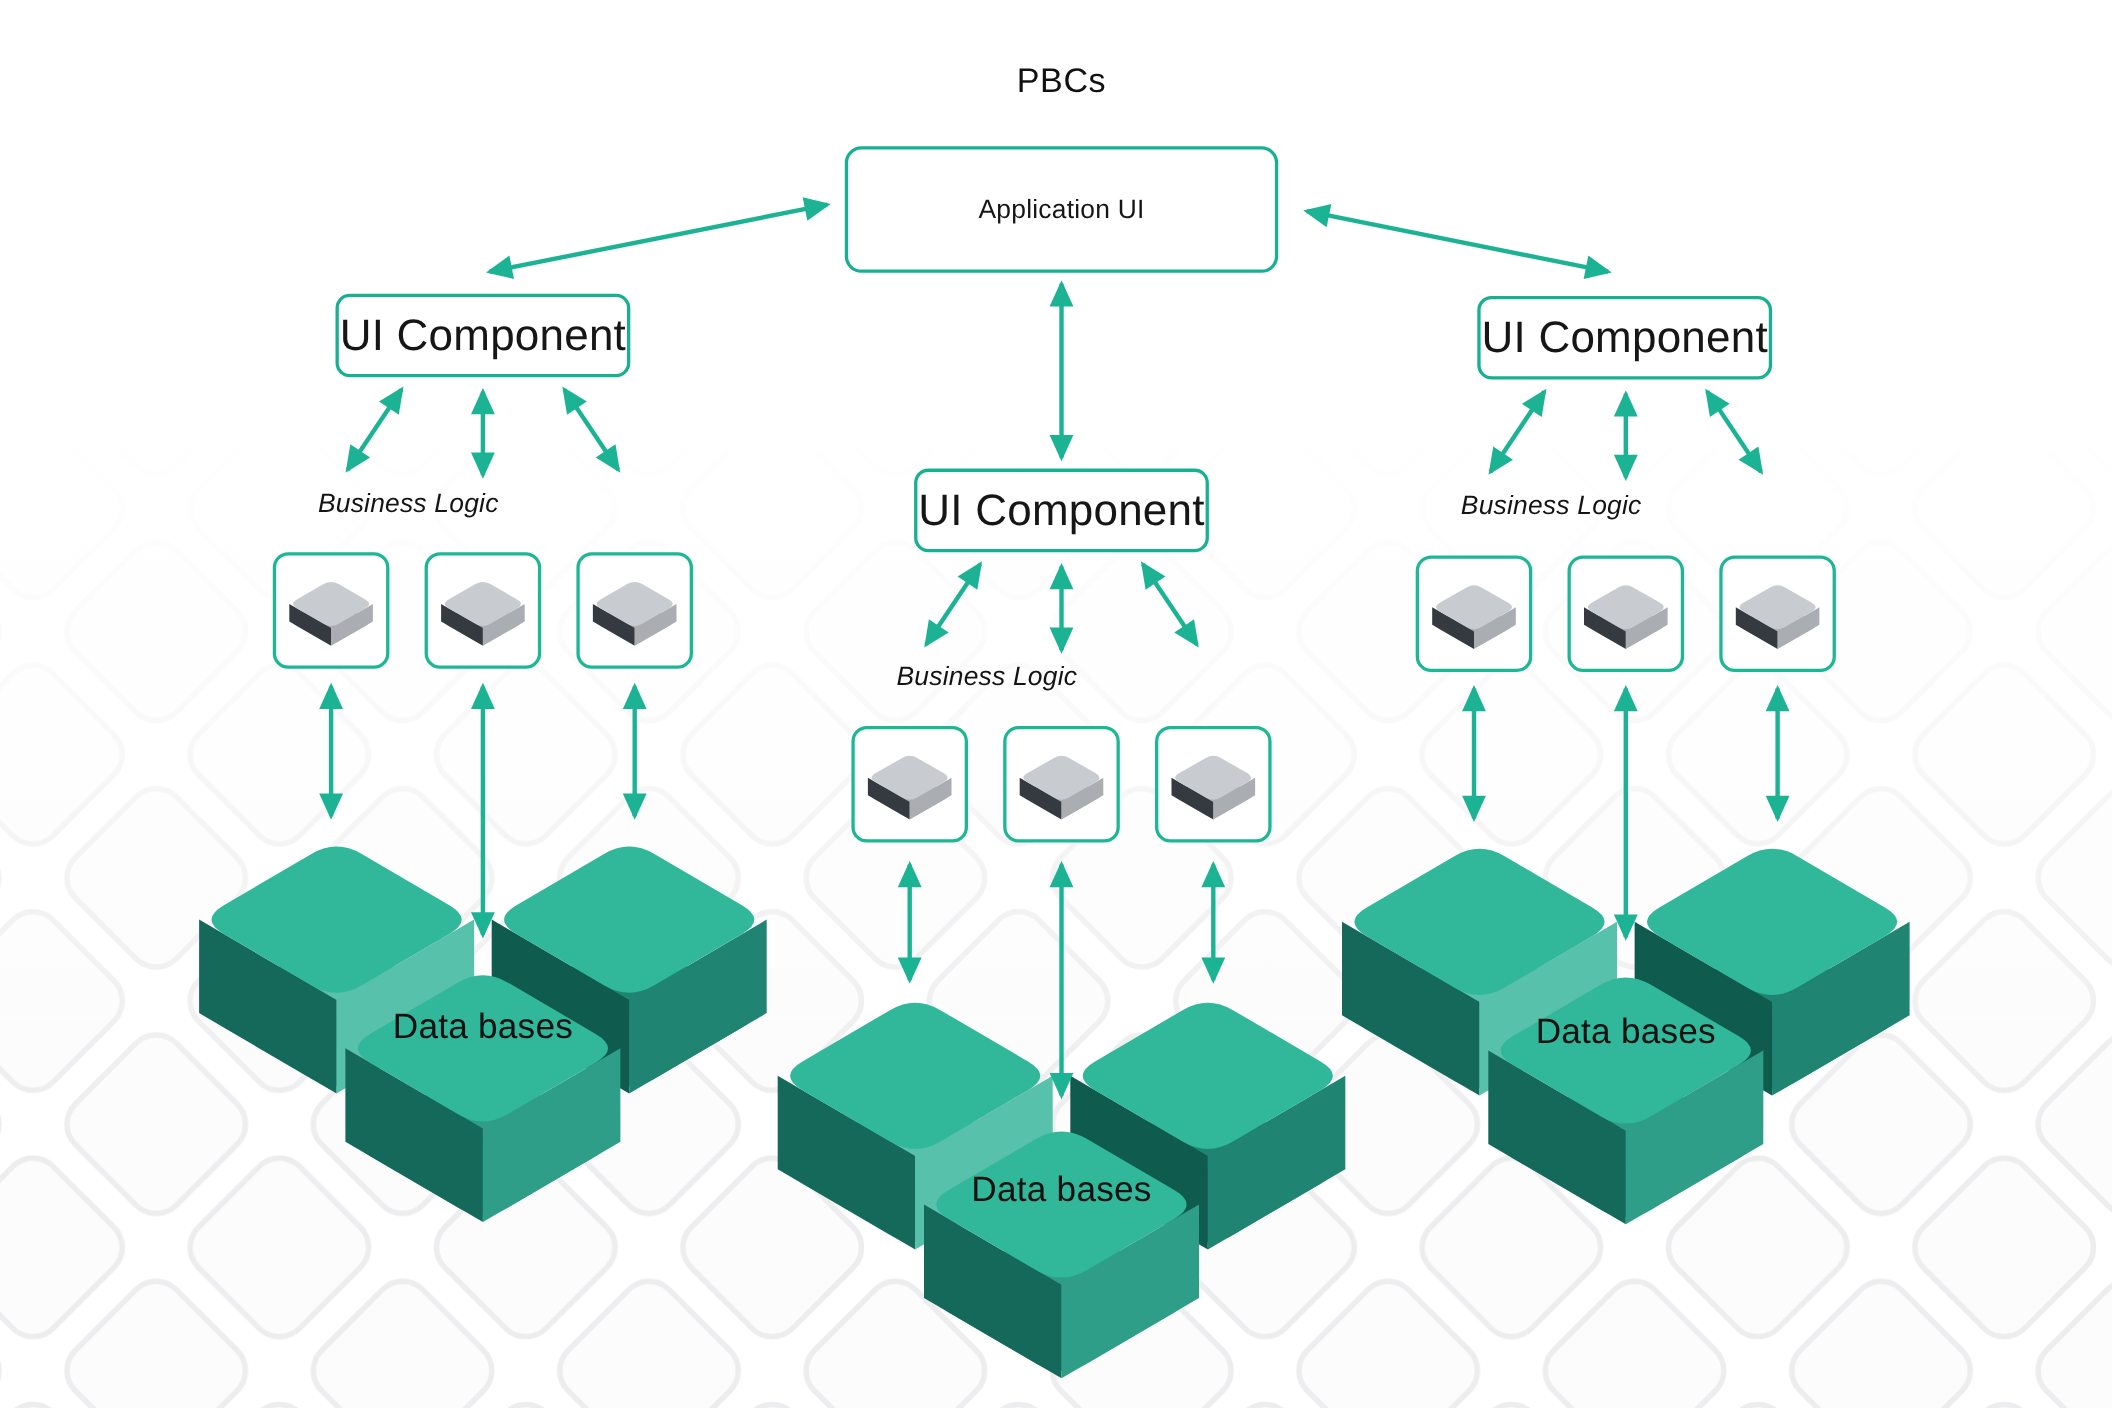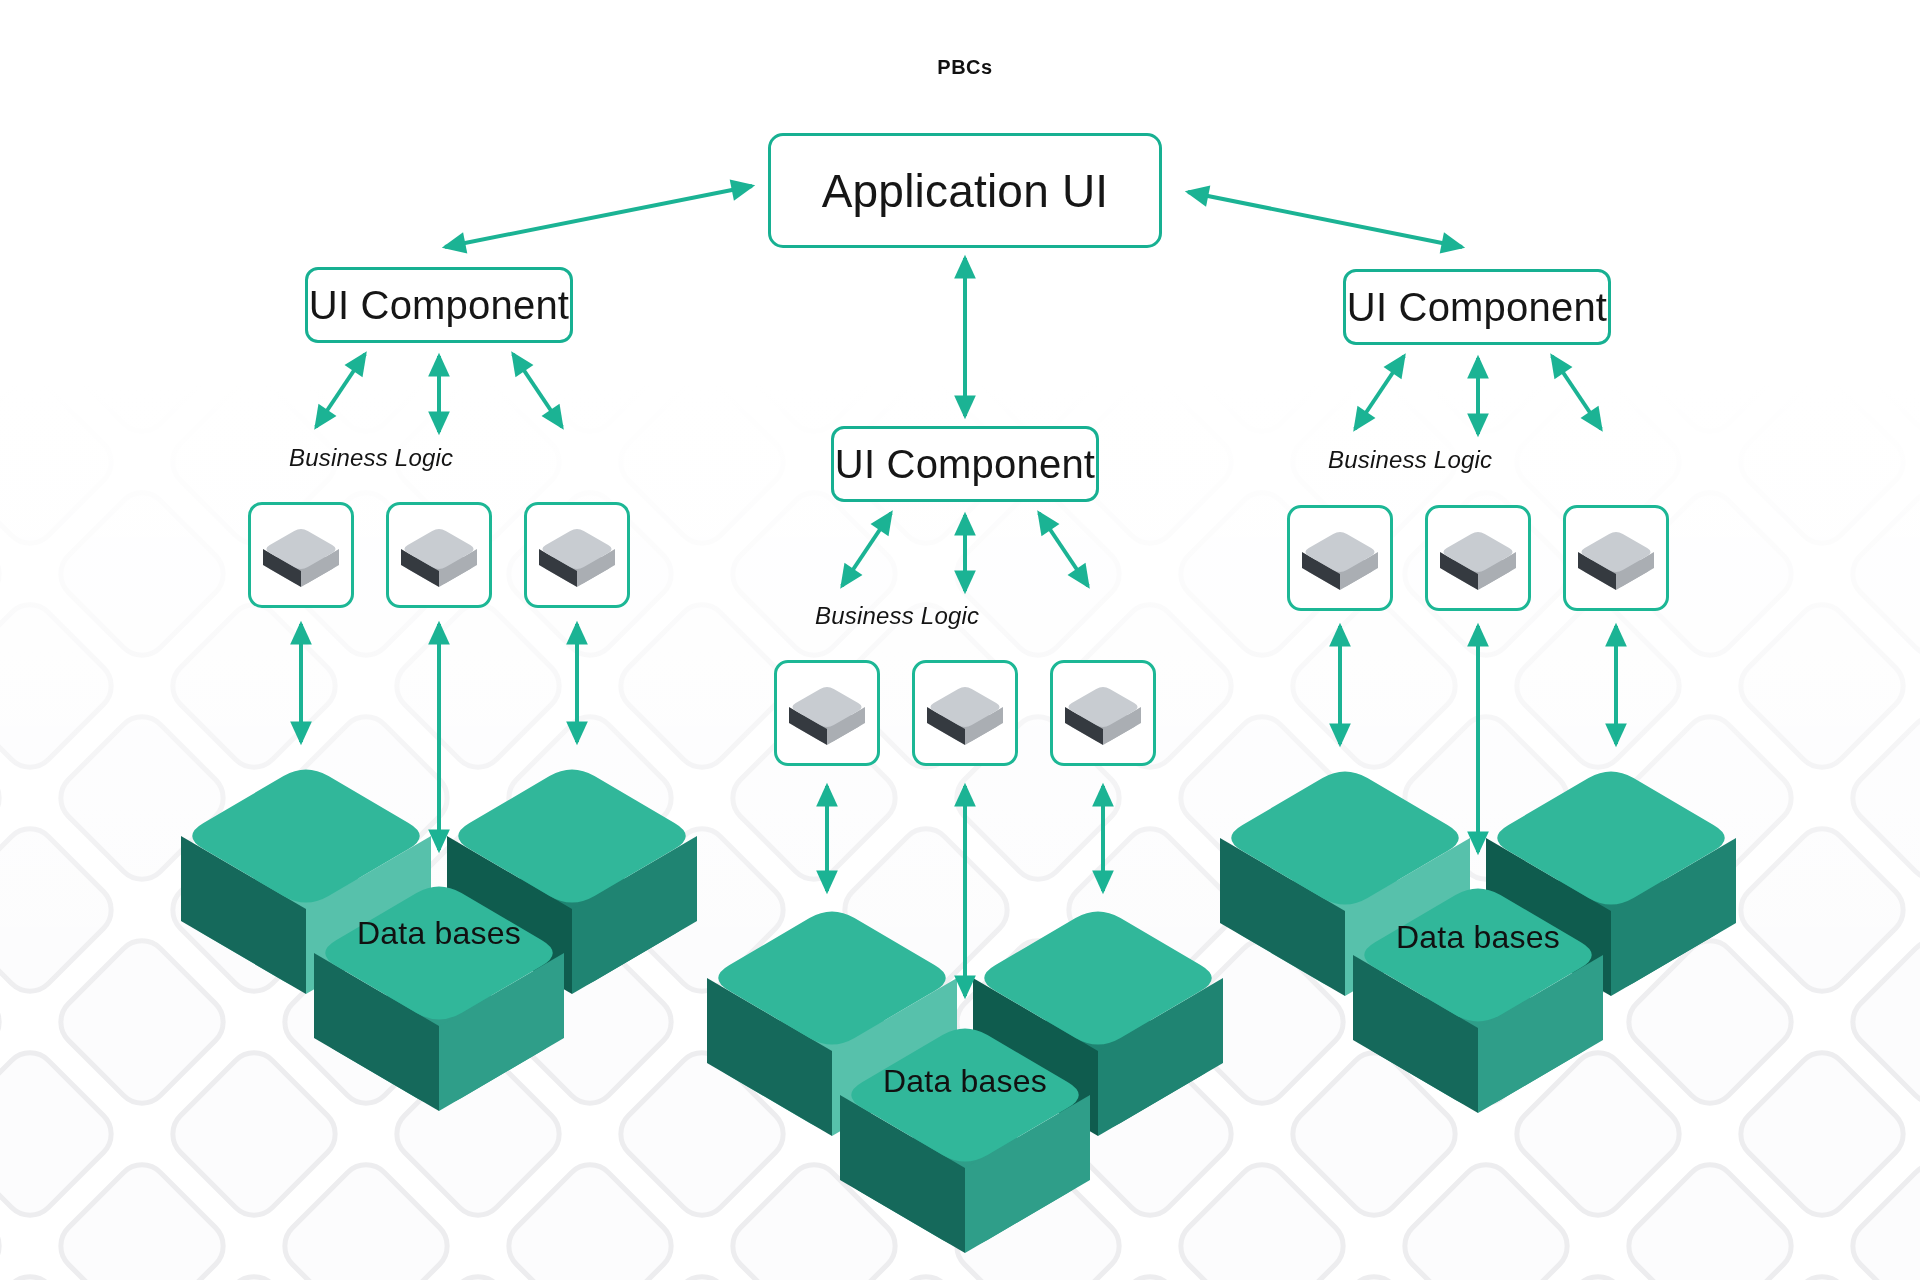--- a/index.html
+++ b/index.html
@@ -8,29 +8,29 @@
     font-family:"Liberation Sans", sans-serif;color:#141414;
   }
   .bg-svg{position:absolute;left:0;top:0;}
   .bg-fade{
     position:absolute;left:0;top:0;width:1920px;height:1280px;
     background:linear-gradient(180deg,#ffffff 0%,#ffffff 30%,rgba(255,255,255,0.75) 48%,rgba(255,255,255,0.35) 62%,rgba(255,255,255,0) 82%);
     pointer-events:none;
   }
   .title{
     position:absolute;left:865px;top:56px;width:200px;height:40px;
-    text-align:center;font-size:20px;font-weight:700;letter-spacing:0.5px;color:#111;
+    text-align:center;font-size:31px;font-weight:400;letter-spacing:0.5px;color:#111;
   }
   .node{
     position:absolute;box-sizing:border-box;background:#ffffff;
     border:3px solid #17b092;border-radius:13px;
     display:flex;align-items:center;justify-content:center;
     font-size:40px;color:#161616;letter-spacing:0.2px;
   }
-  .node.app{left:768px;top:133px;width:394px;height:115px;font-size:46px;border-radius:15px;}
+  .node.app{left:768px;top:133px;width:394px;height:115px;font-size:24px;border-radius:15px;}
   .node.ui-left{left:305px;top:267px;width:268px;height:76px;}
   .node.ui-right{left:1343px;top:269px;width:268px;height:76px;}
   .node.ui-center{left:831px;top:426px;width:268px;height:76px;}
   .bl-label{
     position:absolute;width:300px;height:36px;text-align:left;
     font-size:24px;color:#141414;letter-spacing:0.2px;font-style:italic;
   }
   .bl-left{left:289px;top:444px;}
   .bl-right{left:1328px;top:446px;}
   .bl-center{left:815px;top:602px;}

